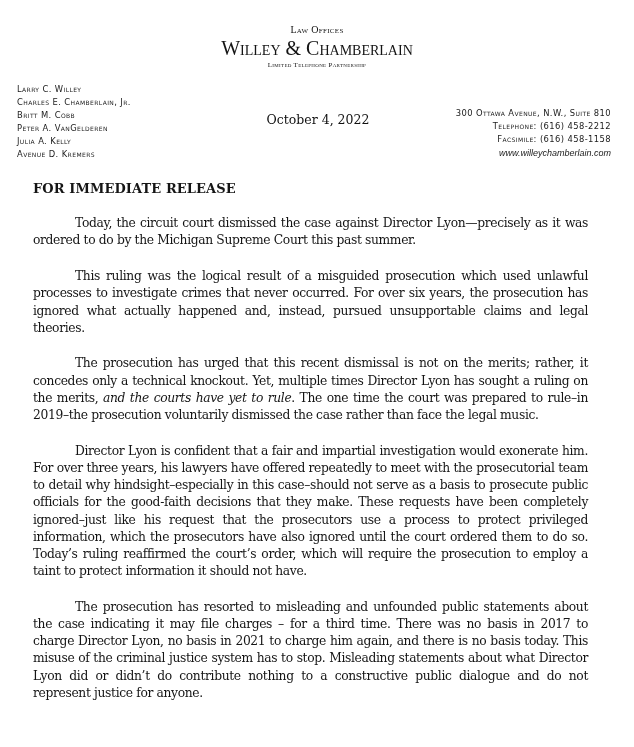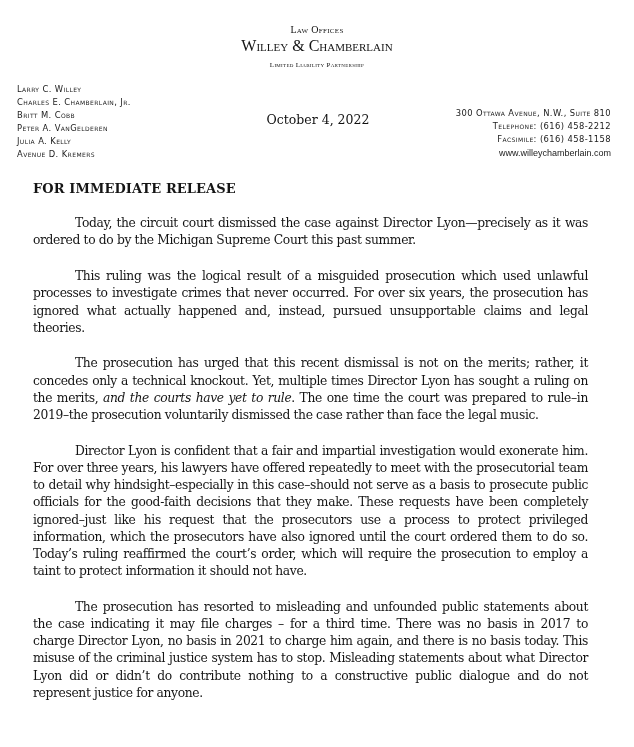--- a/index.html
+++ b/index.html
@@ -1,41 +1,41 @@
 <!DOCTYPE html>
 <html><head>
 <meta charset="utf-8">
 <style>
   html, body { margin: 0; padding: 0; background: #ffffff; }
   body { width: 634px; height: 747px; position: relative; overflow: hidden; color: #111; }
   .letterhead-small { position: absolute; left: 0; width: 634px; text-align: center;
     font-family: "Liberation Serif", serif; font-variant: small-caps; letter-spacing: 0.3px; }
   #law-offices { top: 24px; font-size: 10px; }
-  #firm-name { top: 37px; font-size: 16px; letter-spacing: 0px; color: #141414; }
+  #firm-name { top: 37px; font-size: 20px; letter-spacing: 0px; color: #141414; }
   #llp { top: 61px; font-size: 7px; }
   .col { position: absolute; font-family: "DejaVu Sans", sans-serif; font-variant: small-caps;
     font-size: 8.4px; line-height: 12.9px; color: #1a1a1a; letter-spacing: 0.4px; }
   #partners { left: 17px; top: 83px; }
   #address { right: 23px; top: 83px; text-align: right; margin-top: 24px; }
-  #address .web { font-variant: normal; font-family: "Liberation Sans", sans-serif; font-size: 9px; letter-spacing: 0; margin-top: 1px; }
+  #address .web { font-variant: normal; font-family: "Liberation Sans", sans-serif; font-size: 9px; letter-spacing: 0; margin-top: 1px; font-style: italic; }
   #date { position: absolute; left: 0; width: 634px; text-align: center; top: 112px;
     font-family: "DejaVu Serif", serif; font-size: 12.5px; padding-left: 2px; box-sizing: border-box; }
   #body { position: absolute; left: 33px; top: 180px; width: 555px;
     font-family: "DejaVu Serif", serif; font-size: 12.3px; line-height: 17.2px; color: #151515; }
   #release-heading { font-weight: bold; margin: 0 0 18px 0; font-size: 13px; letter-spacing: 0.1px; }
   .para { margin: 0 0 18.5px 0; text-indent: 42px; text-align: justify; letter-spacing: -0.35px; }
   em { font-style: italic; }
 </style>
 </head>
 <body>
 
 <div>
   <div id="law-offices" class="letterhead-small">Law Offices</div>
   <div id="firm-name" class="letterhead-small">Willey &amp; Chamberlain</div>
-  <div id="llp" class="letterhead-small">Limited Liability Partnership</div>
+  <div id="llp" class="letterhead-small">Limited Telephone Partnership</div>
 
   <div id="partners" class="col">
     <div>Larry C. Willey</div>
     <div>Charles E. Chamberlain, Jr.</div>
     <div>Britt M. Cobb</div>
     <div>Peter A. VanGelderen</div>
     <div>Julia A. Kelly</div>
     <div>Avenue D. Kremers</div>
   </div>
 

